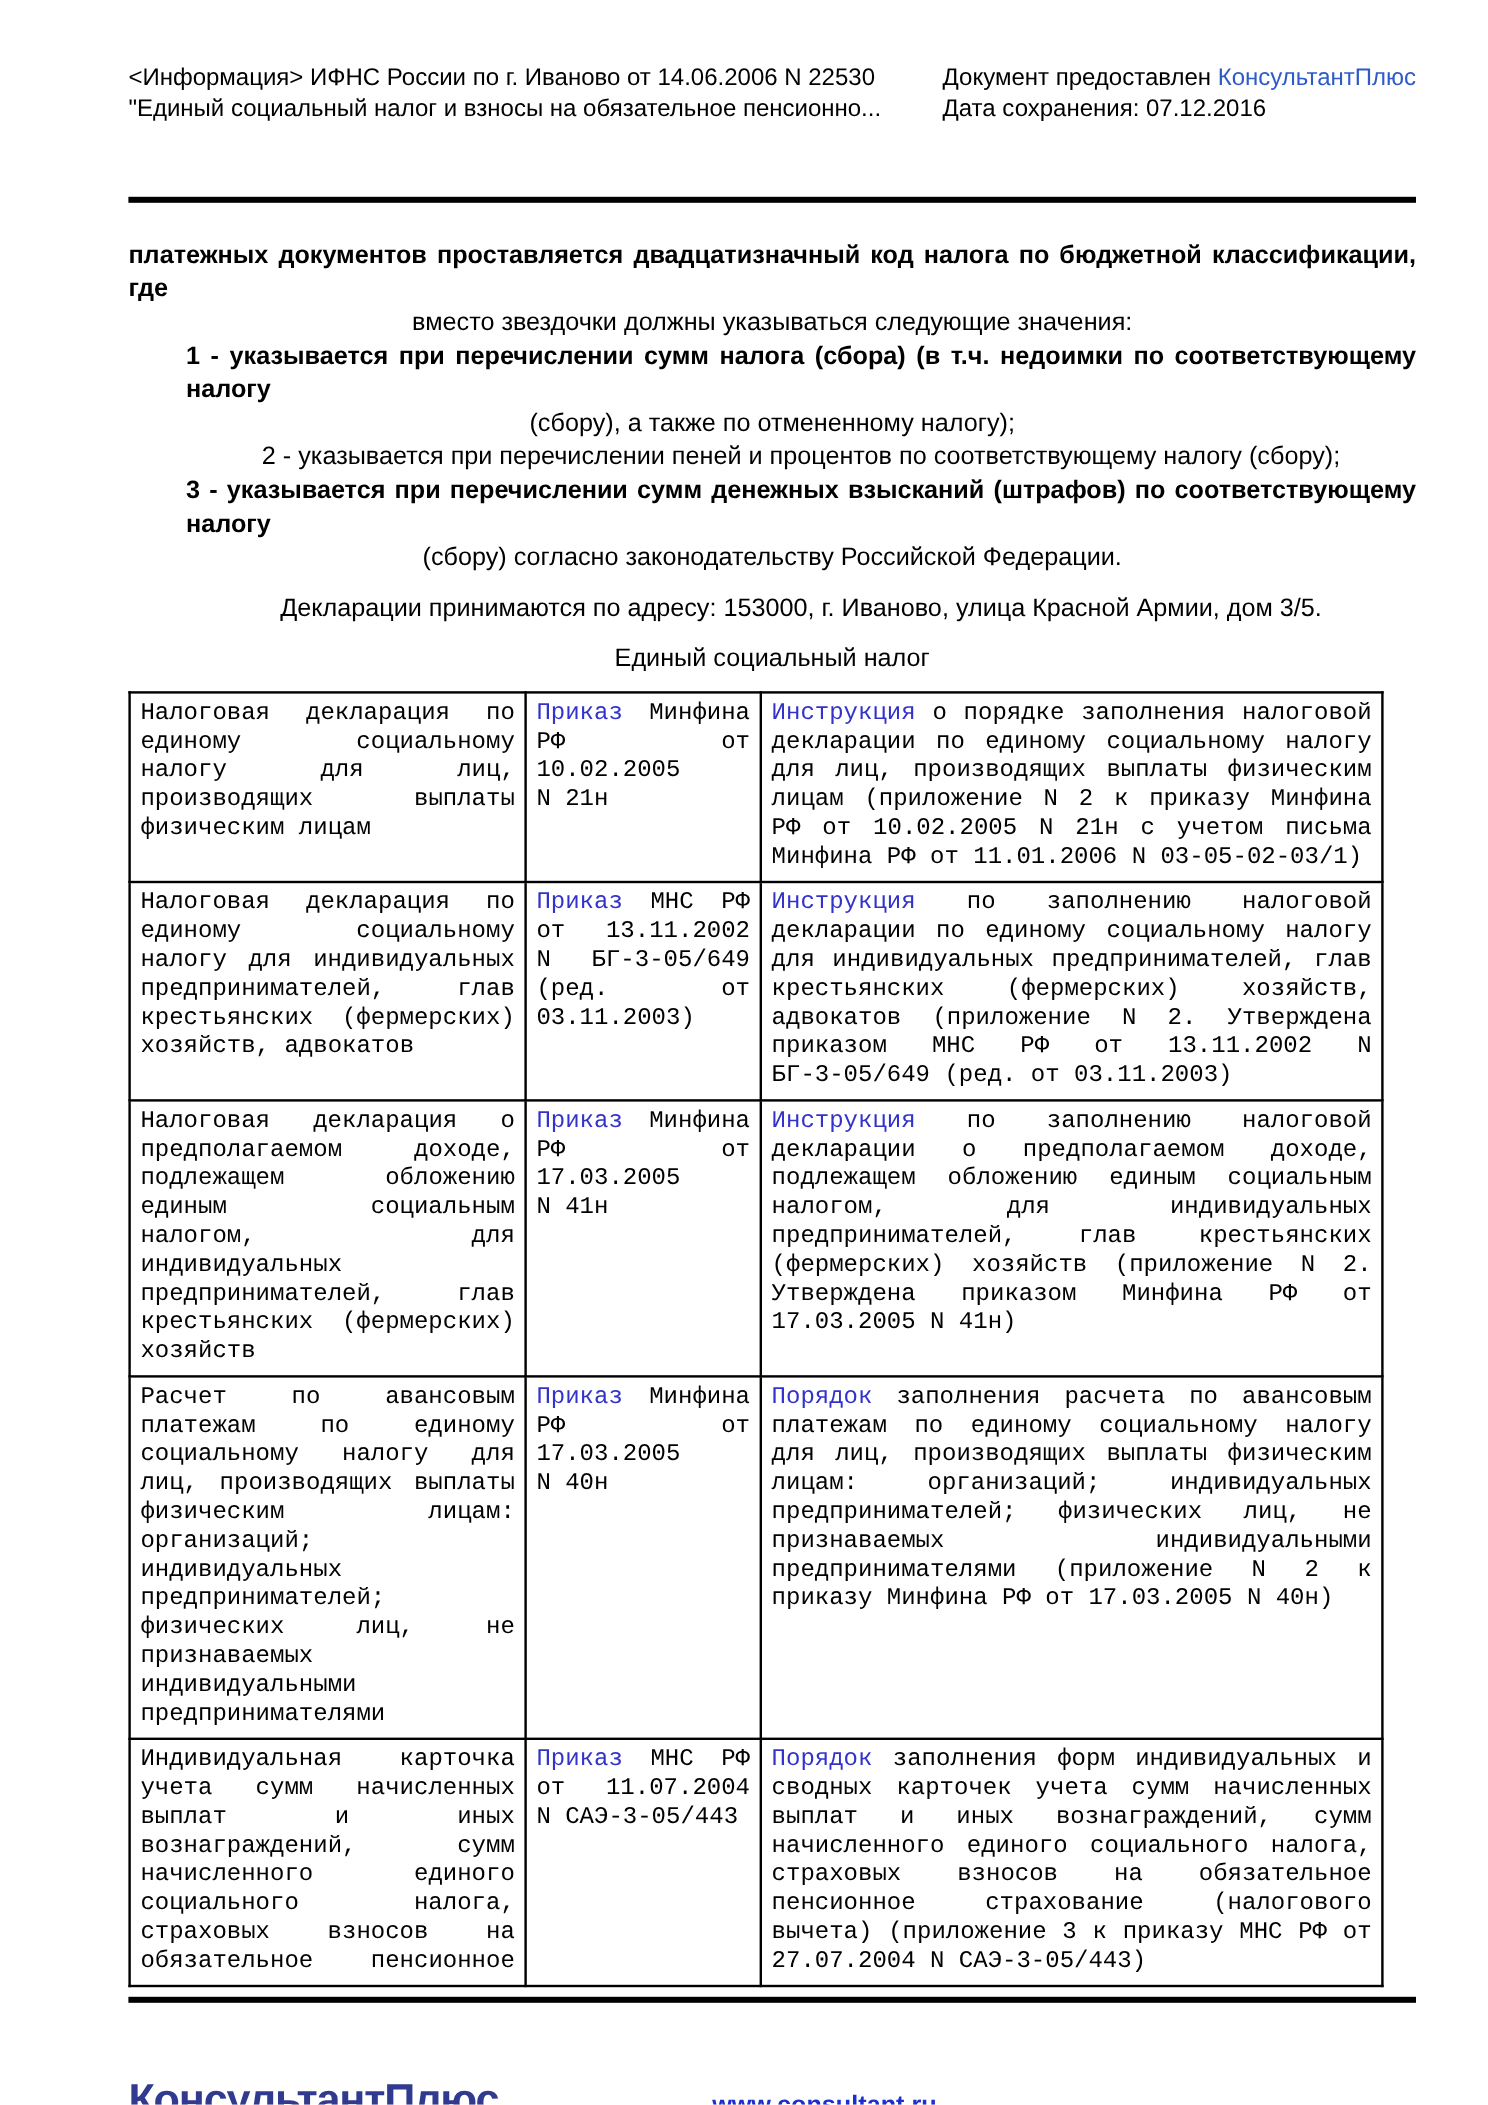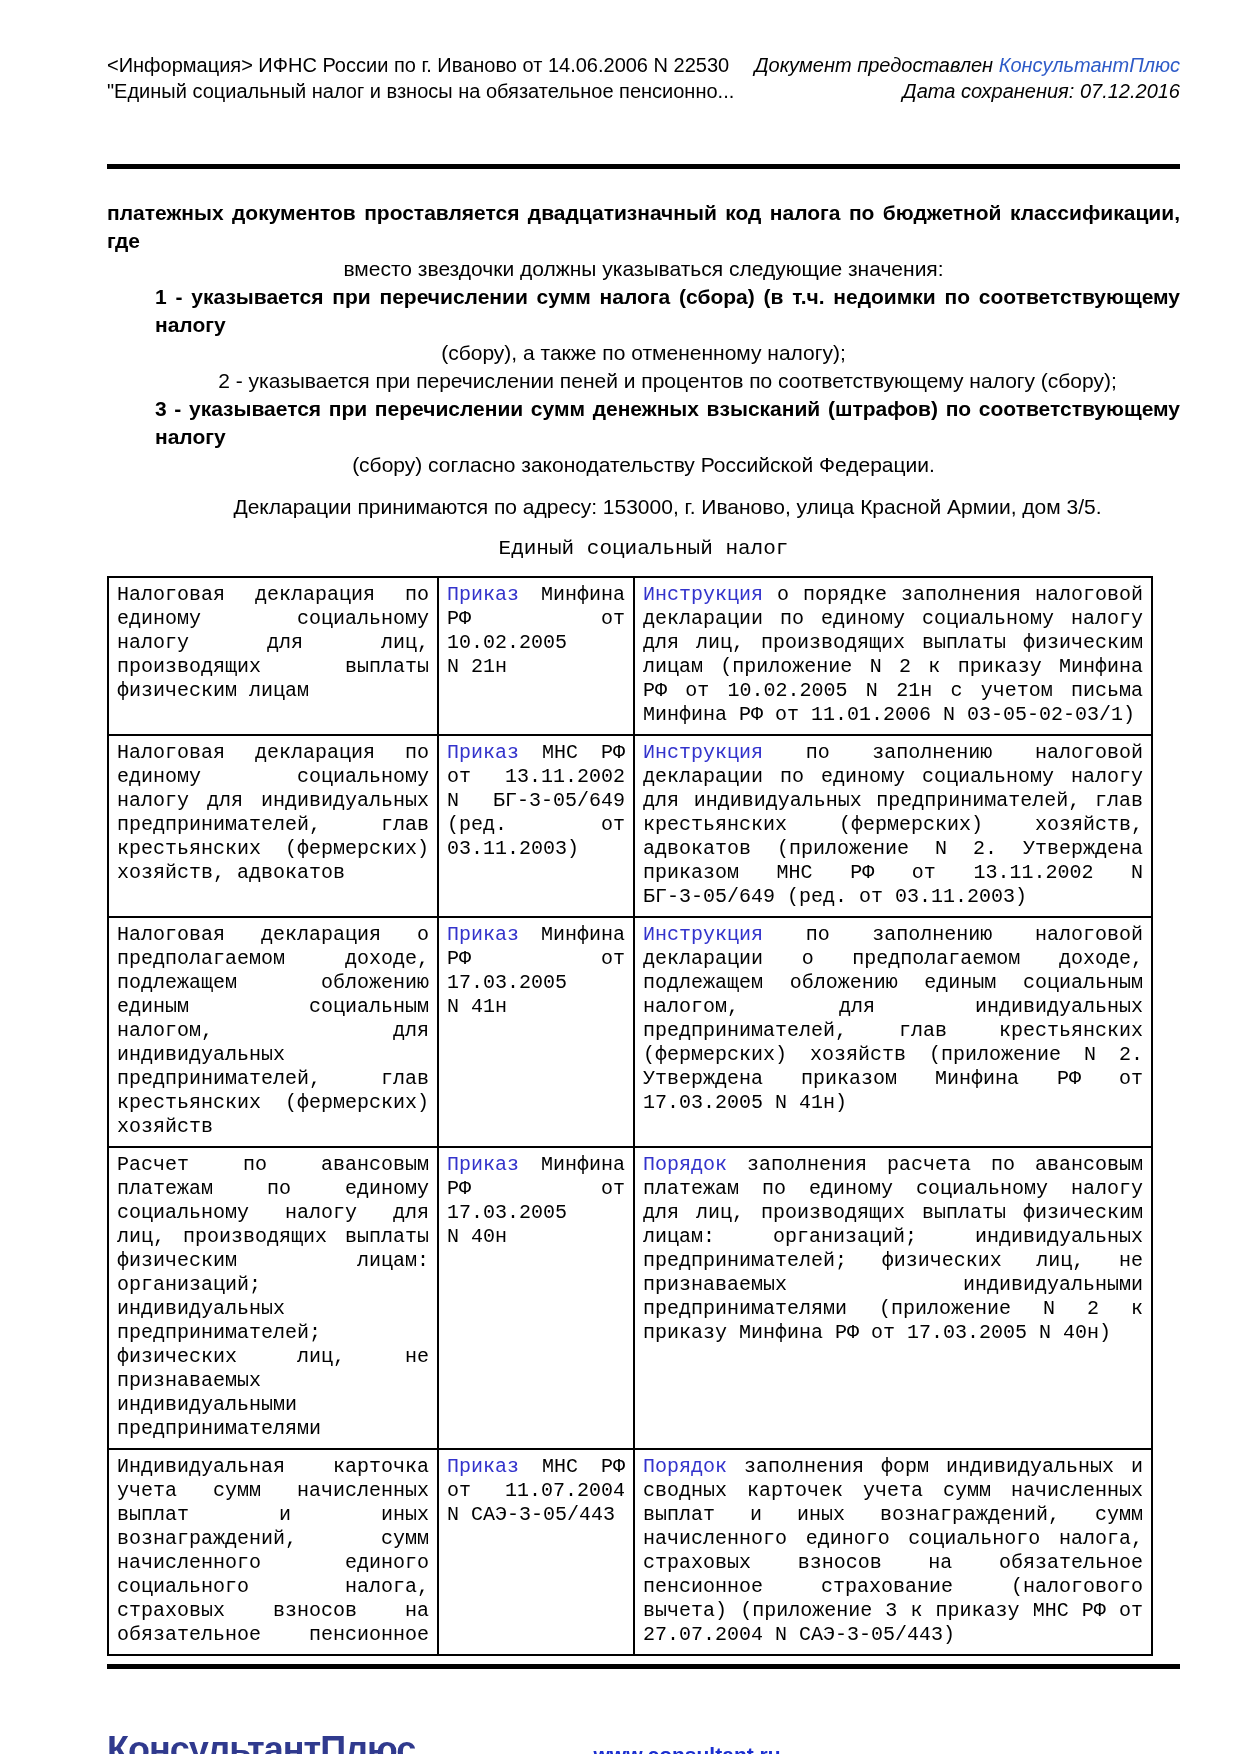--- a/index.html
+++ b/index.html
@@ -3,35 +3,35 @@
 <meta charset="utf-8">
 <style>
   html,body{margin:0;padding:0;}
   .page{position:relative;width:1240px;height:1754px;background:#ffffff;color:#000;
         font-family:"Liberation Sans",sans-serif;overflow:hidden;}
   .content{width:1073px;margin-left:107px;}
 
   
   .hdr{display:flex;justify-content:space-between;padding-top:52px;
        font-size:20px;line-height:26px;}
-  .hdr-right{text-align:right;font-style:italic;}
+  .hdr-right{}
   .hlink{color:#2e5bc8;text-decoration:none;cursor:pointer;}
 
   .rule{height:5px;background:#000;margin-top:60px;}
   .rule-bottom{margin-top:8px;}
 
   
   .bodytext{margin-top:30px;font-size:21px;line-height:28px;}
   .para{margin:0;}
   .para.gap{margin-top:14px;}
   .bline{text-align:center;white-space:nowrap;}
   .bline.jfull{text-align:justify;text-align-last:justify;white-space:normal;font-weight:bold;}
   .bline.find{padding-left:48px;}
 
-  .heading{margin-top:14px;font-size:21px;line-height:28px;text-align:center;font-family:Liberation Mono, monospace;}
+  .heading{margin-top:14px;font-size:21px;line-height:28px;text-align:center;}
 
   
   table.doc{border-collapse:collapse;table-layout:fixed;margin-top:13px;width:1044px;}
   table.doc td{border:2px solid #000;vertical-align:top;padding:5px 8px 7px 8px;
        font-family:"Liberation Mono","DejaVu Sans Mono",monospace;
        font-size:20px;line-height:24px;}
   .ml{text-align:left;}
   .ml.jfull{text-align:justify;text-align-last:justify;}
   .dlink{color:#3333cc;cursor:pointer;}
 

